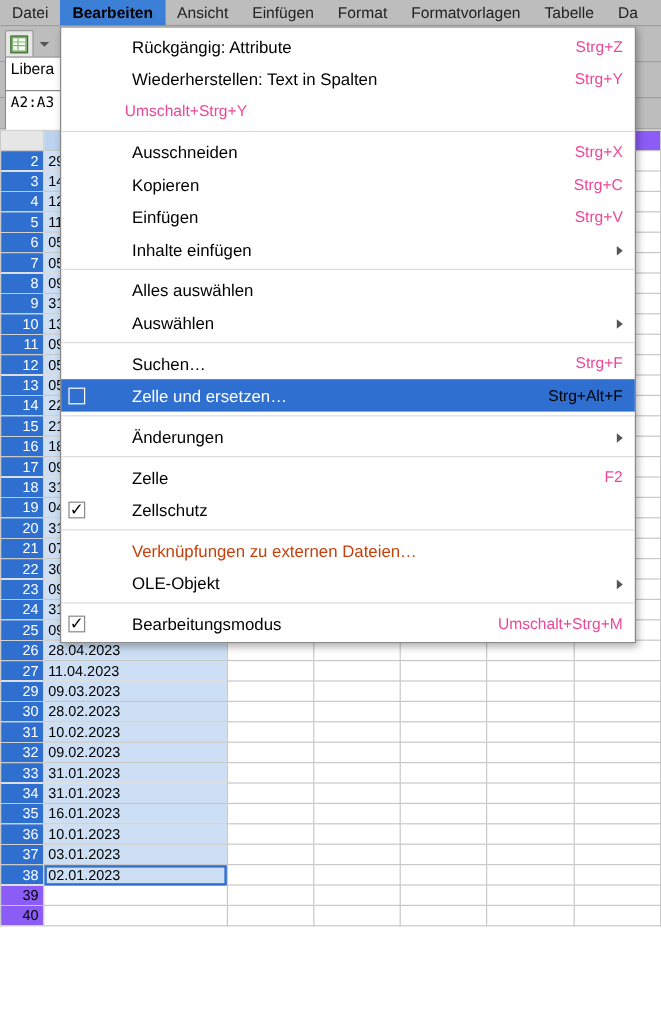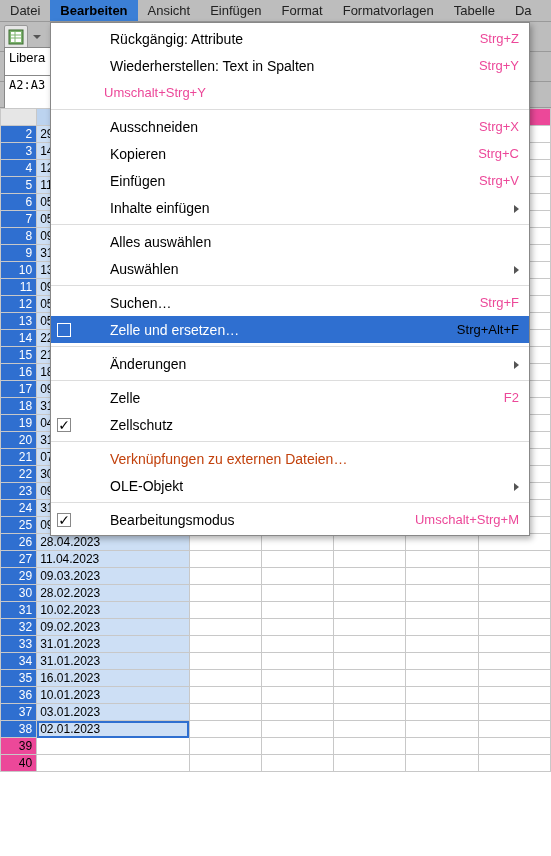--- a/index.html
+++ b/index.html
@@ -108,21 +108,21 @@
   .sheet th, .sheet td {
     border: 1px solid #c8c8c8;
     height: 17px;
     padding: 0 3px;
     font-size: 12px;
     white-space: nowrap;
     text-align: left;
     overflow: hidden;
   }
   .sheet tbody th {
-    background: #ec4899;
+    background: #8b5cf6;
     text-align: right;
     font-weight: normal;
     padding: 0 4px;
     width: 36px;
   }
   .col-B-sel {
     background: #bcd3ef !important;
     color:#000;
   }
   tbody th.rowhead-sel {

